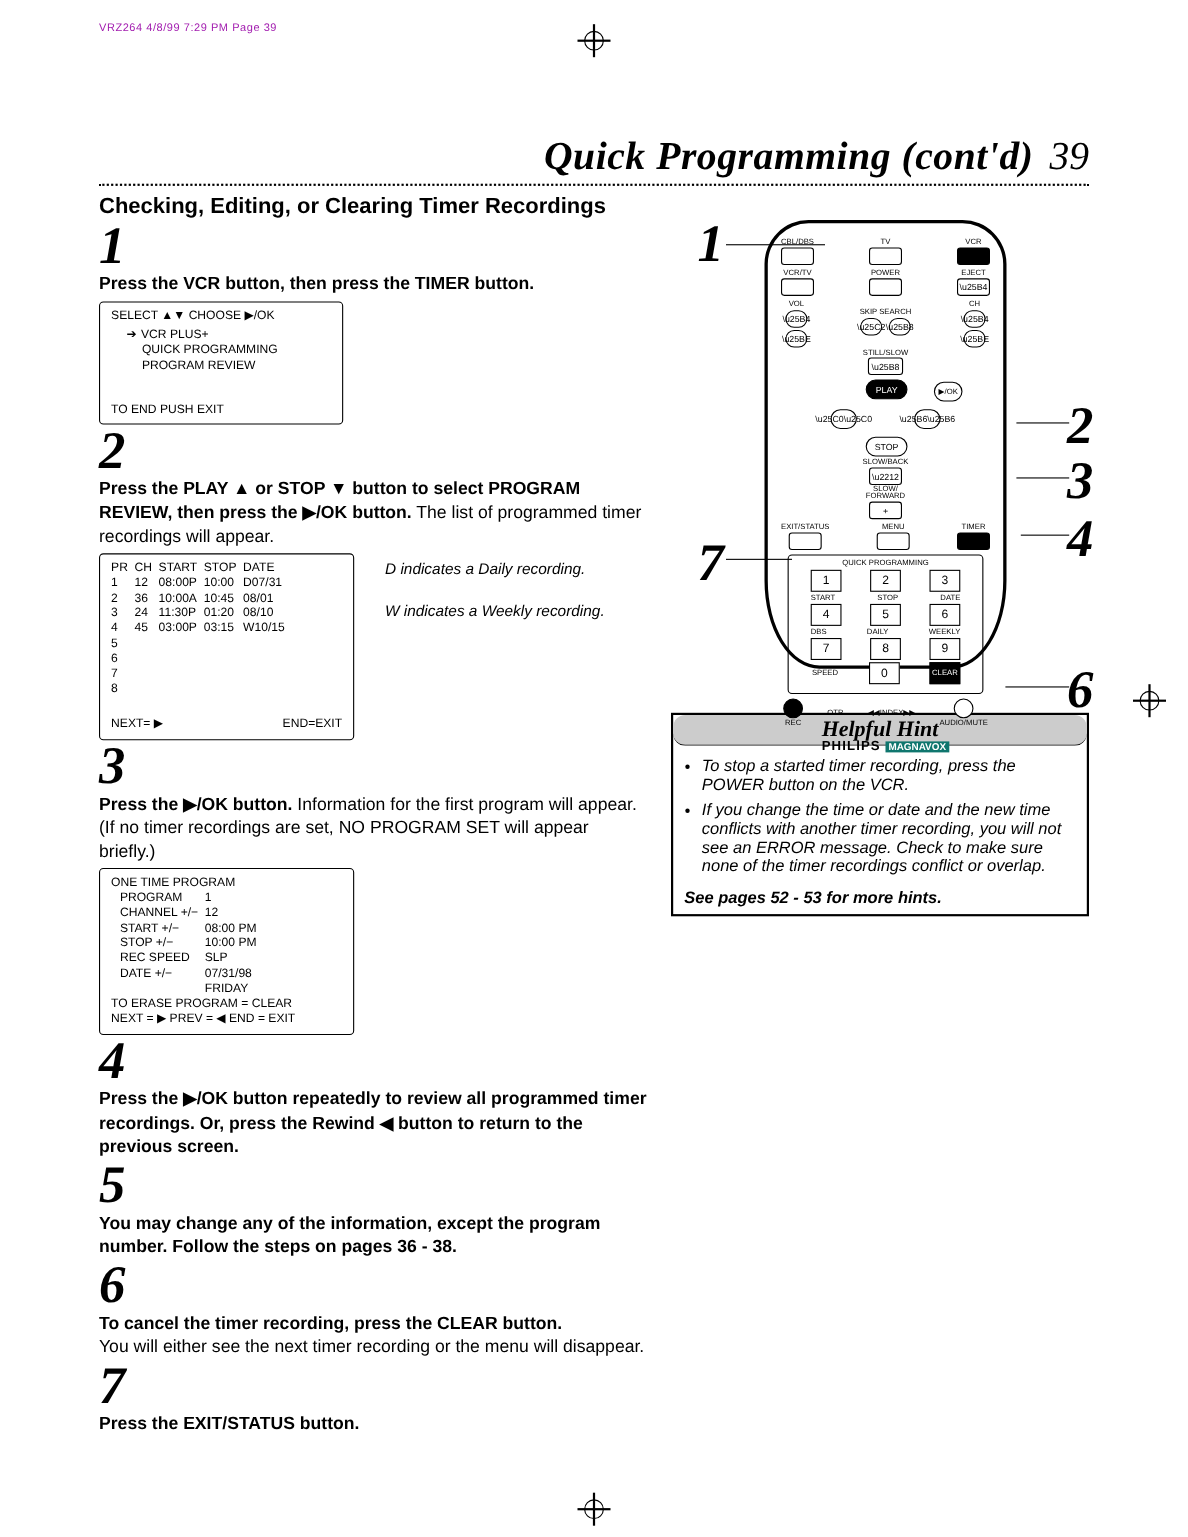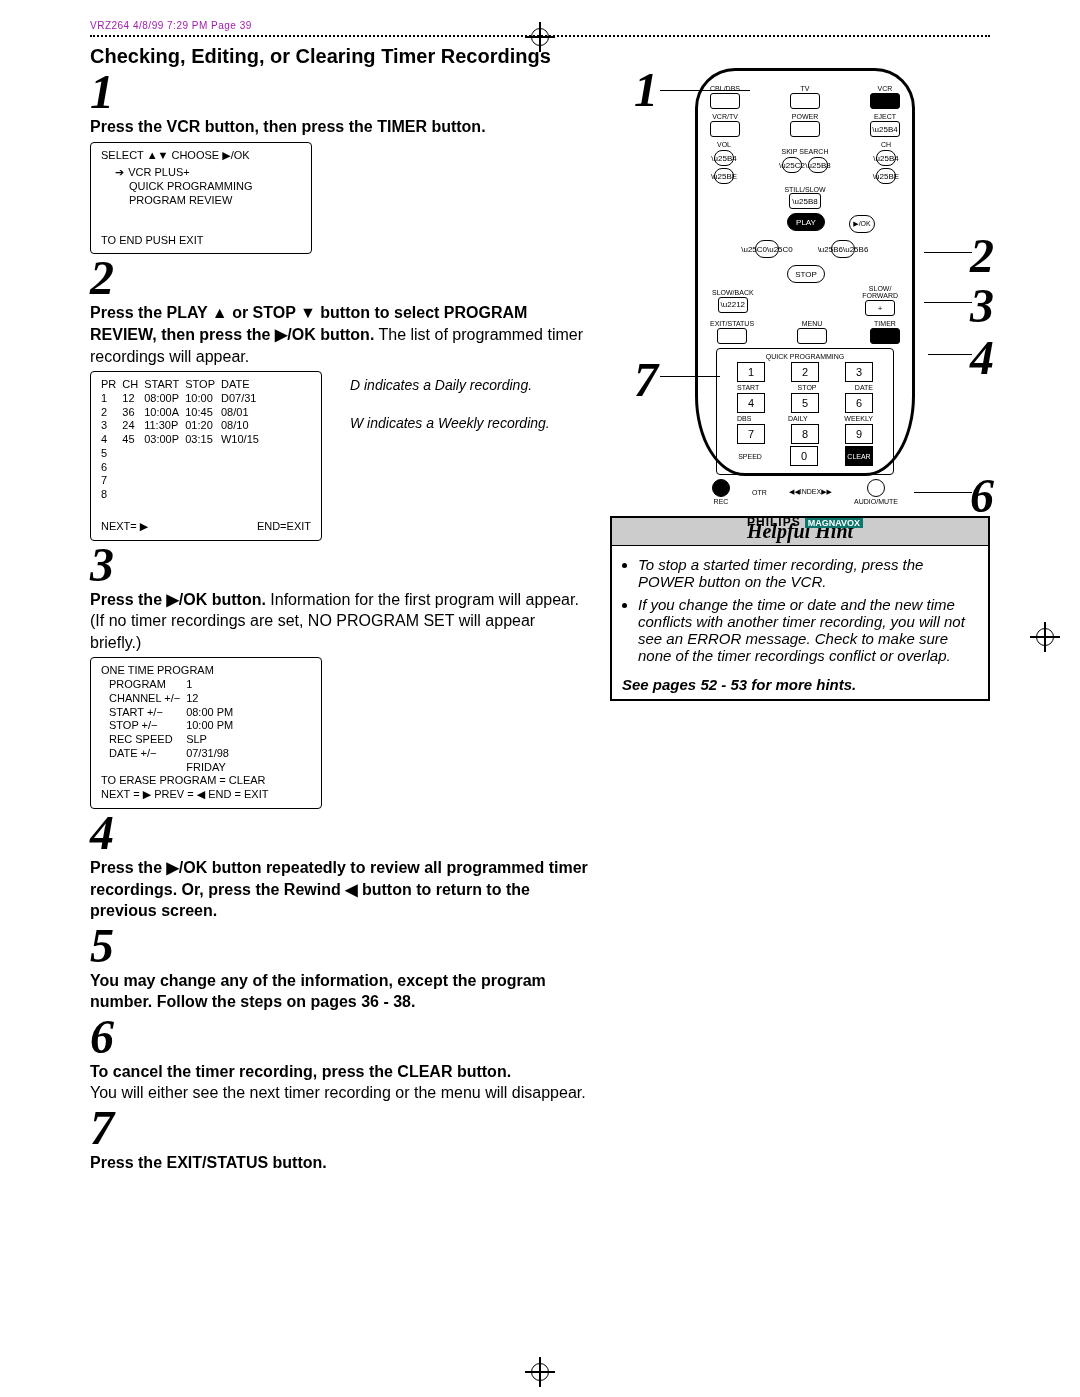--- a/index.html
+++ b/index.html
@@ -129,20 +129,21 @@
   }
   .hintbox .hinttitle {
     background: #ccc;
     border-bottom: 1px solid #000;
     padding: 2px 8px;
     font-style: italic;
     font-weight: bold;
     font-family: "Times New Roman", serif;
     font-size: 20px;
     text-align:center;
+    border-radius:11px;
   }
   .hintbox .hintbody {
     padding: 6px 10px;
     font-style: italic;
   }
   .hintbox .hintbody li { margin-bottom: 6px; }
   .hintbox .hintfoot {
     padding: 0 10px 6px 10px;
     font-style: italic;
     font-weight: bold;
@@ -234,20 +235,24 @@
       <div class="cropmark">
         <div class="circ"></div>
       </div>
     </div>
   <div class="crop-bottom">
       <div class="cropmark">
         <div class="circ"></div>
       </div>
     </div>
 
+  <div class="title-row">
+    <span class="title">Quick Programming (cont'd)</span>
+    <span class="pagenum">39</span>
+  </div>
   <div class="dotline"></div>
   <div class="subheading">Checking, Editing, or Clearing Timer Recordings</div>
 
   <div class="cols">
 
     <div class="leftcol">
 
       <div class="stepnum">1</div>
       <div class="stepbody"><b>Press the VCR button, then press the TIMER button.</b></div>
       <div class="screenbox">
@@ -462,21 +467,21 @@
             <div class="btn" style="margin:0 auto; width:30px;">\u25B8</div>
           </div>
 
           <div class="playwheel">
             <div class="pbtn pplay">PLAY</div>
             <div class="pbtn pstop">STOP</div>
             <div class="pbtn pleft">\u25C0\u25C0</div>
             <div class="pbtn pright">\u25B6\u25B6</div>
             <div class="pbtn pok">▶/OK</div>
           </div>
-          <div class="row" style="margin:0 2px;">
+          <div class="row" style="margin:0 2px;flex-direction:column;">
             <div class="col3">
                 <div class="lbl">SLOW/BACK</div>
                 <div class="btn">\u2212</div>
               </div>
             <div></div>
             <div class="col3">
                 <div class="lbl" style="white-space:pre;">SLOW/
 FORWARD</div>
                 <div class="btn">+</div>
               </div>

